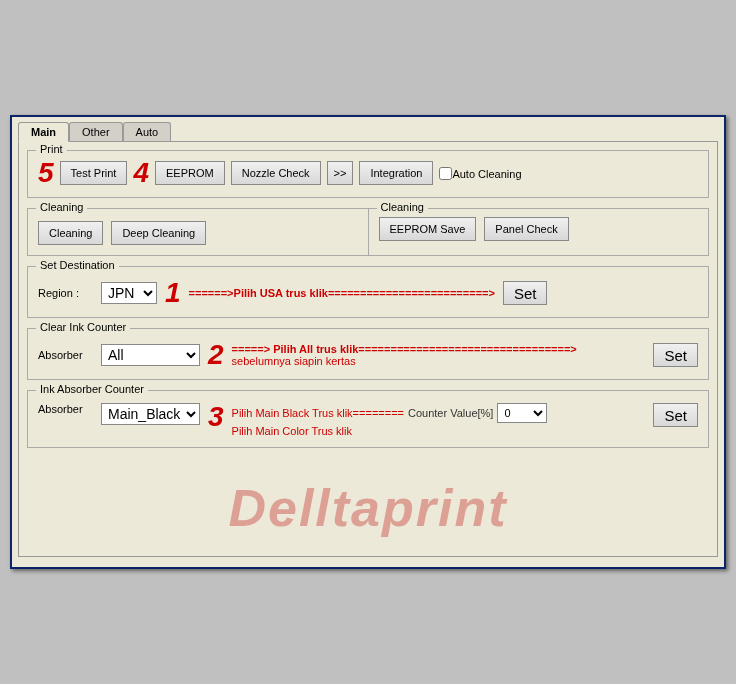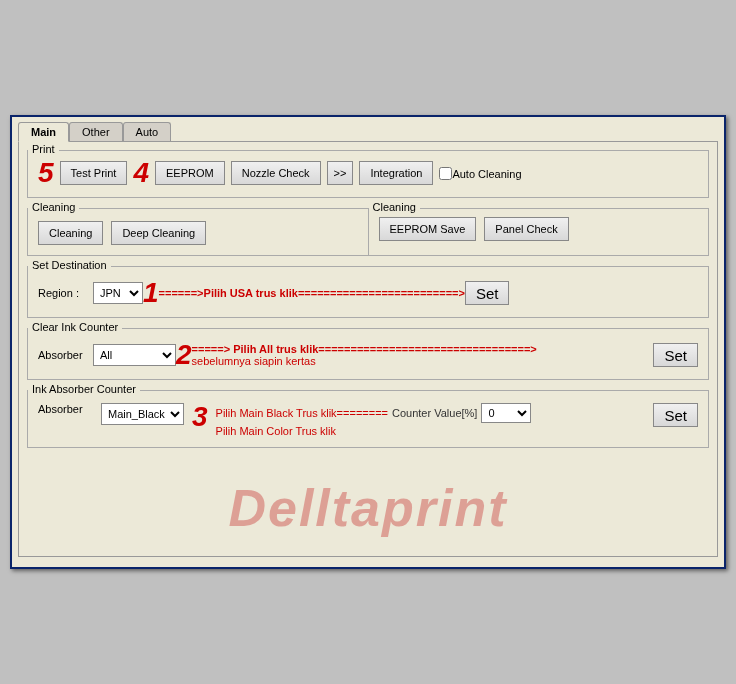--- a/index.html
+++ b/index.html
@@ -116,21 +116,21 @@
       border: 1px solid #aaa;
       padding: 8px 10px 10px 10px;
       margin-bottom: 10px;
       position: relative;
       background: #ece9d8;
     }
 
     .section-label {
       position: absolute;
       top: -8px;
-      left: 0;
+      left: 8px;
       background: #ece9d8;
       padding: 0 4px;
       font-size: 11px;
       font-weight: normal;
     }
 
     .btn {
       padding: 2px 10px;
       background: linear-gradient(to bottom, #f0f0f0, #d8d8d8);
       border: 1px solid #888;
@@ -153,31 +153,32 @@
     .print-row {
       display: flex;
       align-items: center;
       gap: 6px;
       flex-wrap: wrap;
     }
 
     .row-with-label {
       display: flex;
       align-items: center;
+      gap: 8px;
       margin-top: 4px;
     }
 
     .label-text {
       min-width: 55px;
       font-size: 11px;
     }
 
     select {
       height: 22px;
-      font-size: 11px;
+      font-size: 14px;
       background: white;
       border: 1px solid #888;
       padding: 1px 2px;
     }
 
     .instruction-text {
       color: #cc0000;
       font-size: 11px;
       font-weight: bold;
     }

